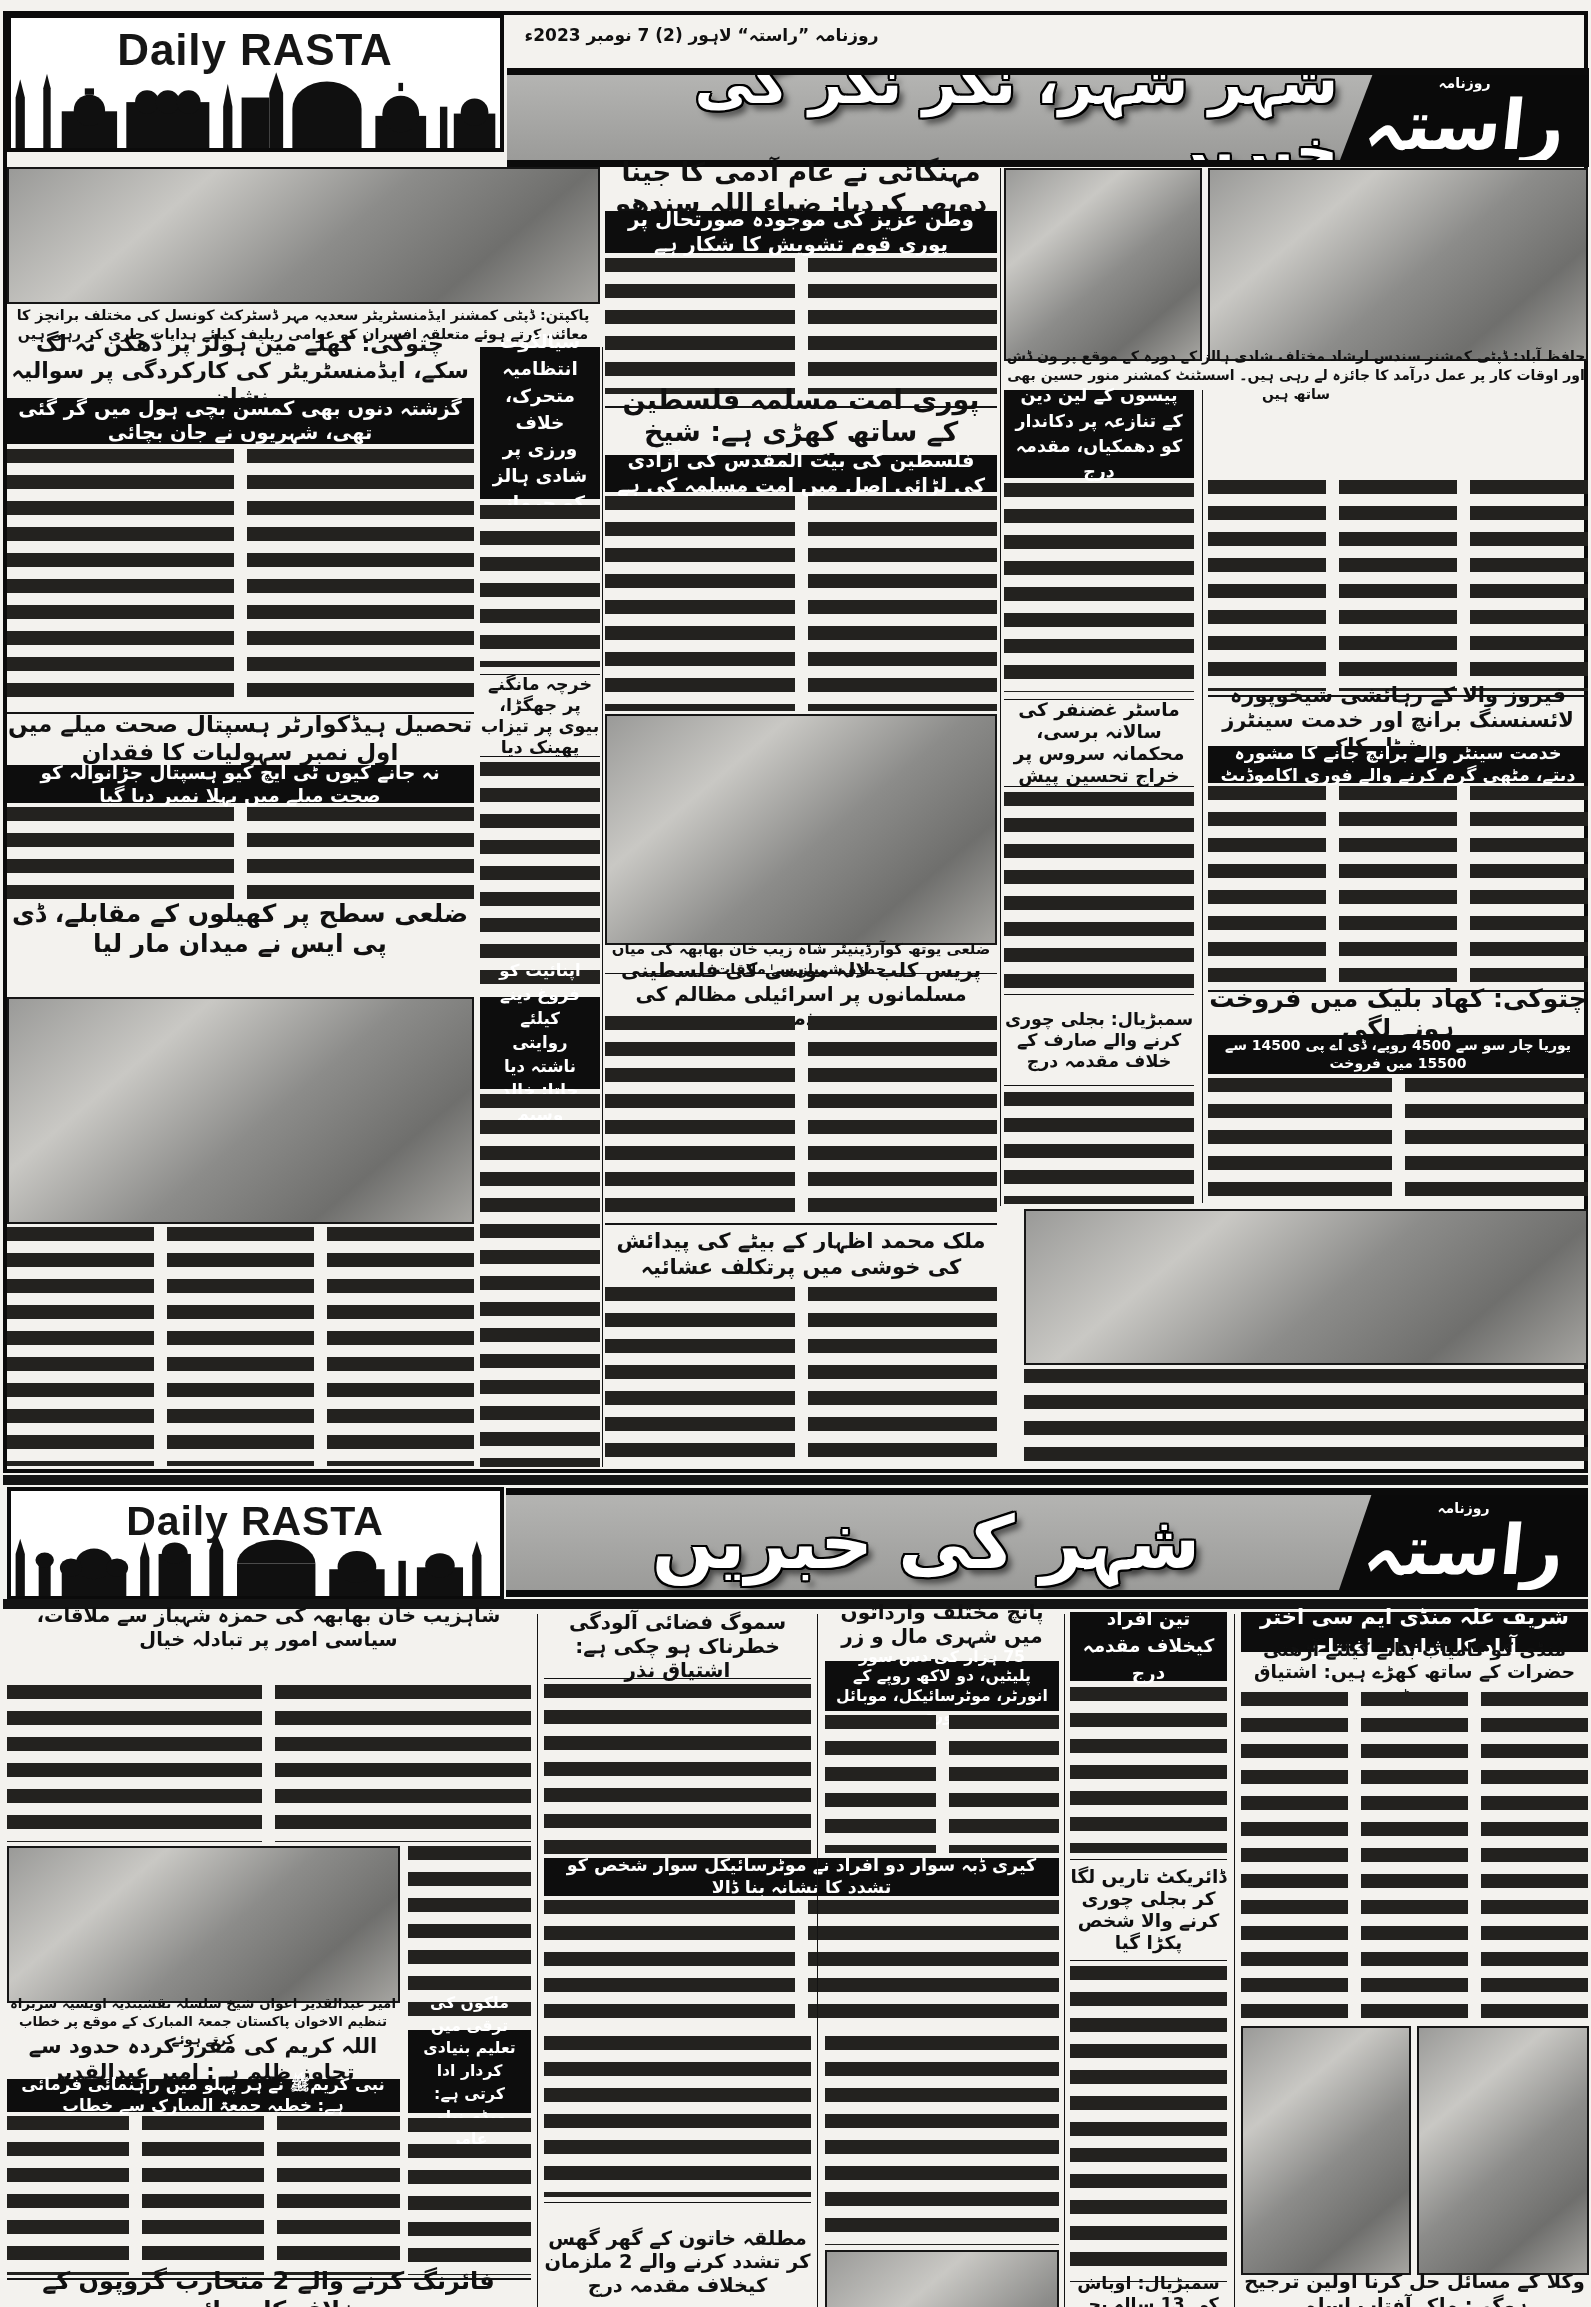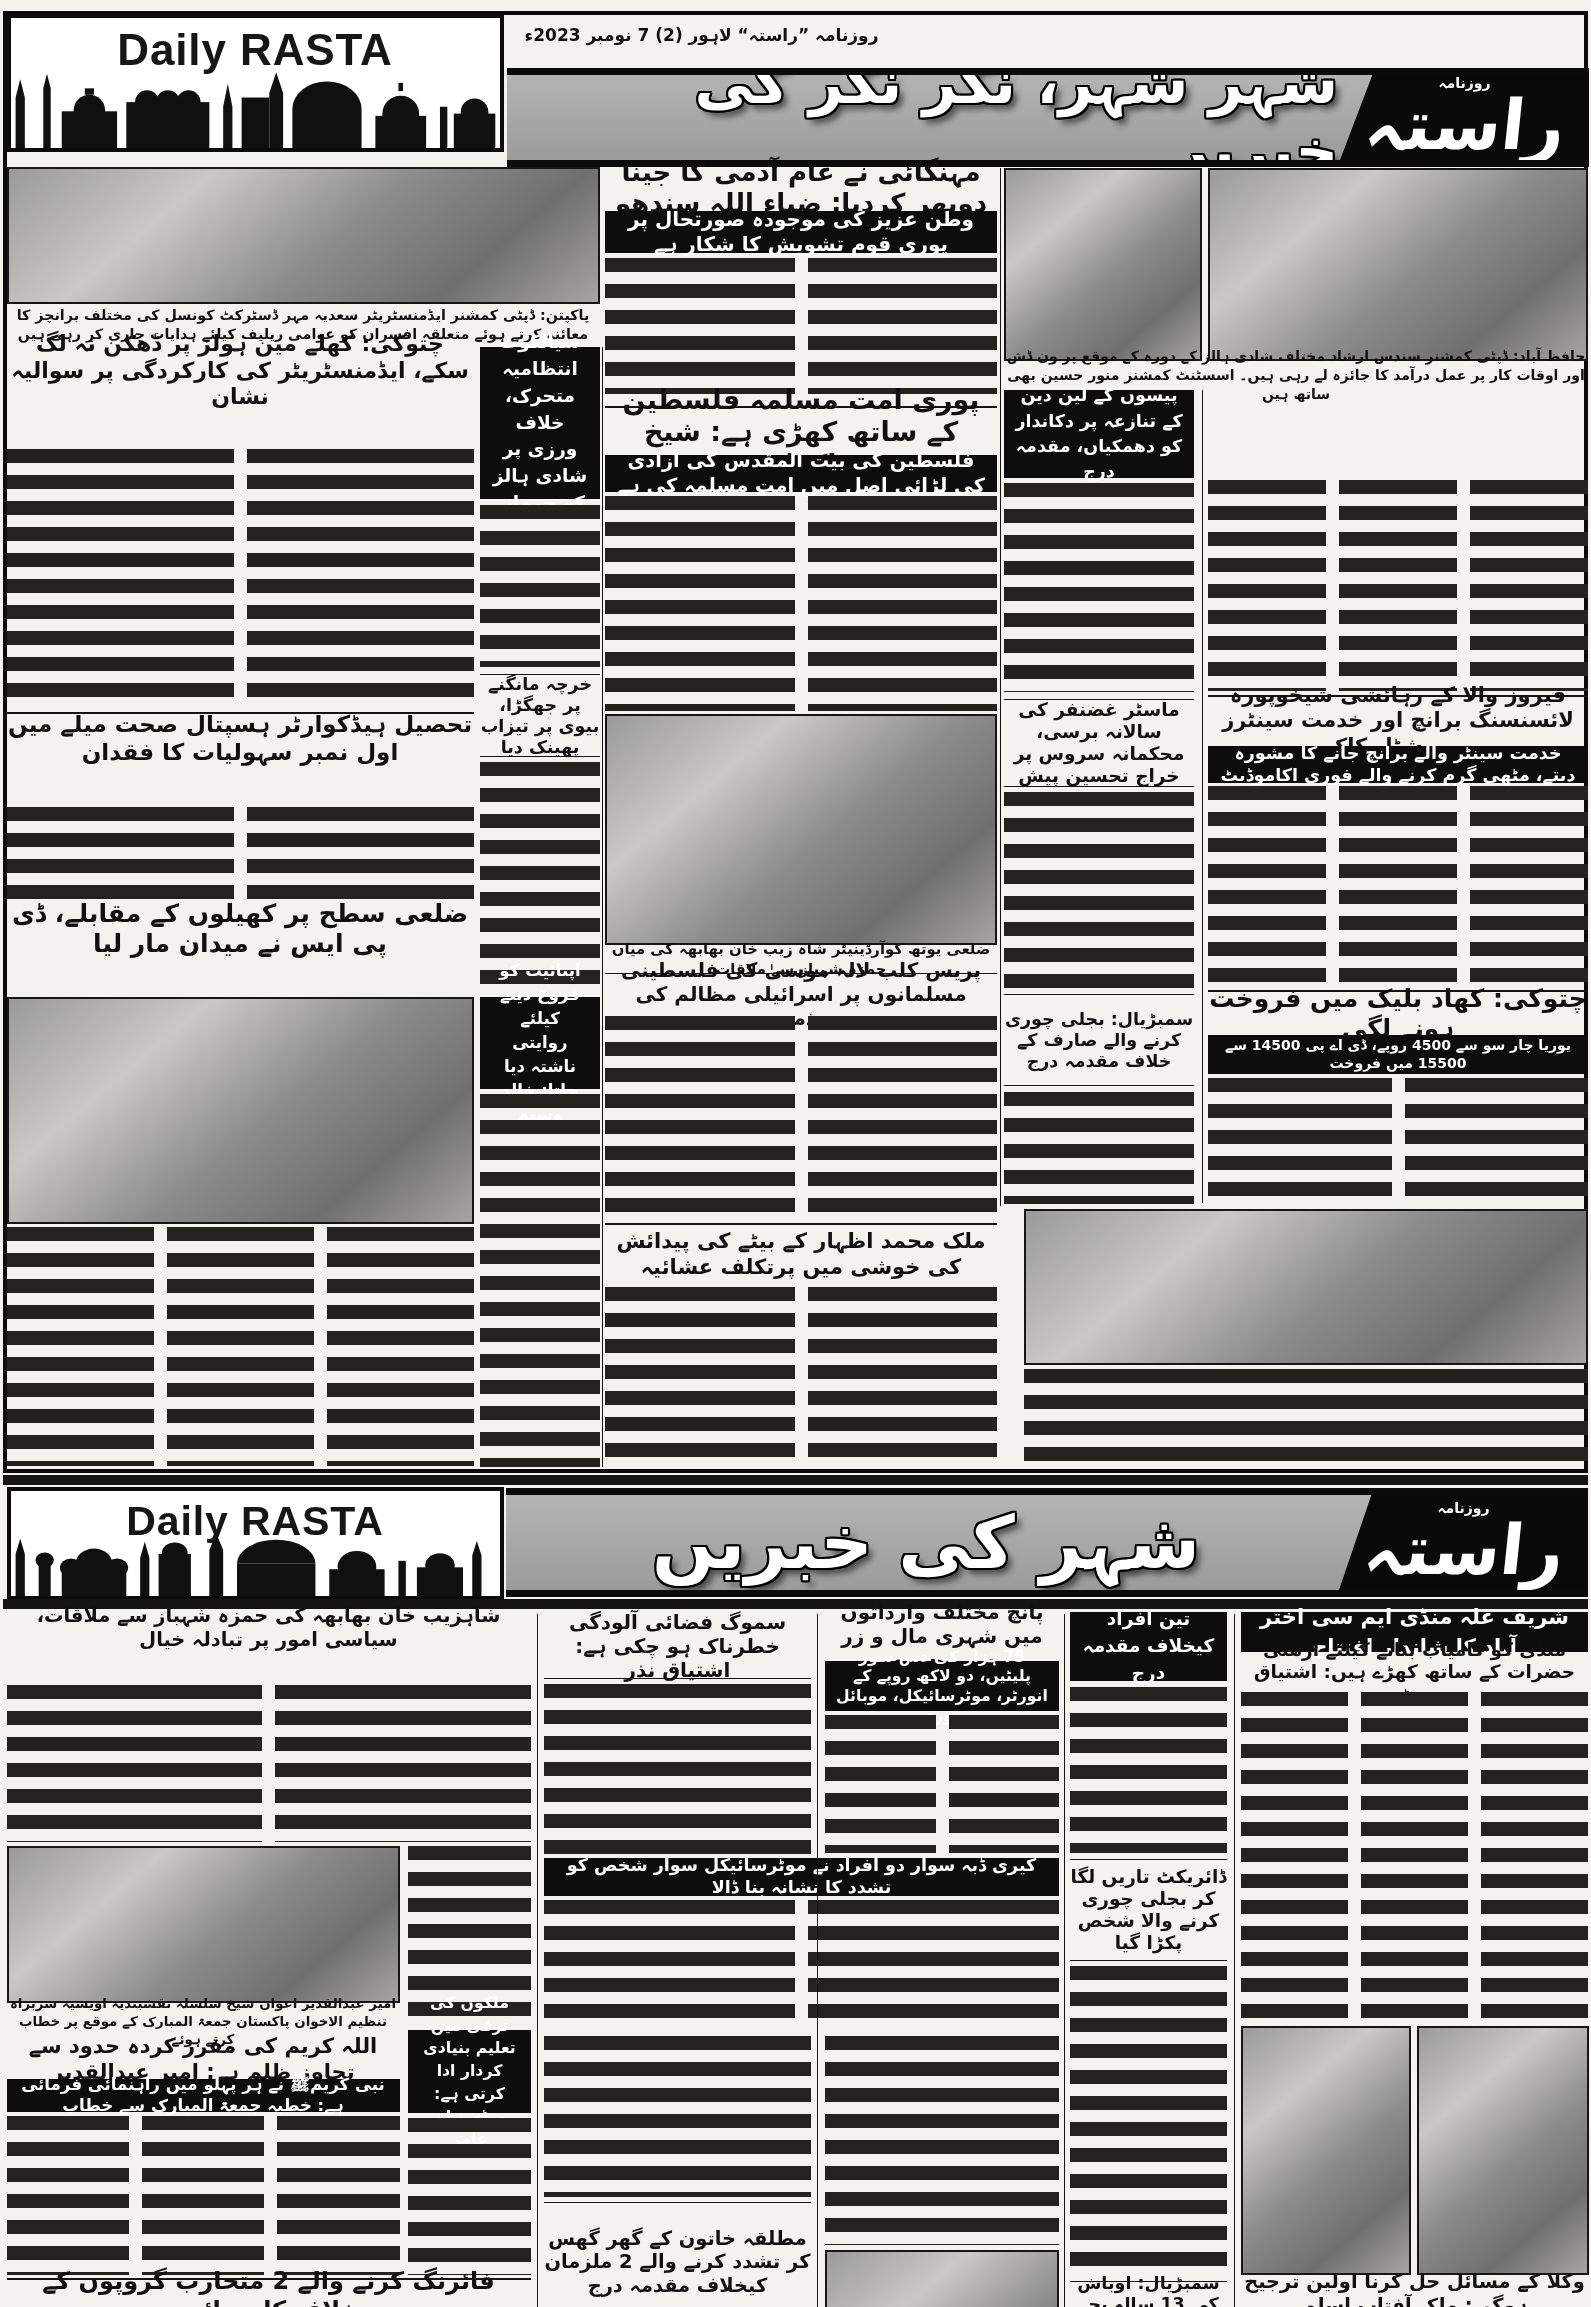--- a/index.html
+++ b/index.html
@@ -79,33 +79,35 @@
         <rect x="960" y="95" width="90" height="75"></rect>
         <circle cx="1005" cy="92" r="30"></circle>
       </g>
     </svg>
   </div>
 
   <div class="abs photo" style="left:6.5px;top:167px;width:593px;height:137px;"></div>
   <div class="abs cap" style="left:6.5px;top:307px;width:593px;height:36px;font-size:14.3px;">پاکپتن: ڈپٹی کمشنر ایڈمنسٹریٹر سعدیہ مہر ڈسٹرکٹ کونسل کی مختلف برانچز کا معائنہ کرتے ہوئے متعلقہ افسران کو عوامی ریلیف کیلئے ہدایات جاری کر رہی ہیں</div>
 
   <div class="abs h" style="left:6.5px;top:347px;width:467px;height:48px;font-size:22px;">چتوکی: کھلے مین ہولز پر ڈھکن نہ لگ سکے، ایڈمنسٹریٹر کی کارکردگی پر سوالیہ نشان</div>
+  <div class="abs bar" style="left:6.5px;top:398px;width:467px;height:46px;font-size:19.4px;">گزشتہ دنوں بھی کمسن بچی ہول میں گر گئی تھی، شہریوں نے جان بچائی</div>
   <div class="abs cols" style="left:6.5px;top:449px;width:467px;height:258px;">
       <div></div>
       <div></div>
     </div>
 
   <div class="abs box" style="left:480px;top:347px;width:120px;height:152px;font-size:18.5px;">سیالکوٹ انتظامیہ متحرک، خلاف ورزی پر شادی ہالز کو جرمانے</div>
   <div class="abs sim" style="left:480px;top:505px;width:120px;height:162px;"></div>
 
   <div class="abs h" style="left:480px;top:674px;width:120px;height:83px;font-size:17.5px;border-top:1.8px solid #111;border-bottom:1.8px solid #111;">خرچہ مانگنے پر جھگڑا، بیوی پر تیزاب پھینک دیا</div>
   <div class="abs sim" style="left:480px;top:762px;width:120px;height:230px;"></div>
 
   <div class="abs rule" style="left:6.5px;top:712px;width:467px;height:1.8px;"></div>
   <div class="abs h" style="left:6.5px;top:716px;width:467px;height:46px;font-size:23px;">تحصیل ہیڈکوارٹر ہسپتال صحت میلے میں اول نمبر سہولیات کا فقدان</div>
+  <div class="abs bar" style="left:6.5px;top:765px;width:467px;height:38px;font-size:18.5px;">نہ جانے کیوں ٹی ایچ کیو ہسپتال جڑانوالہ کو صحت میلے میں پہلا نمبر دیا گیا</div>
   <div class="abs cols" style="left:6.5px;top:807px;width:467px;height:98px;">
       <div></div>
       <div></div>
     </div>
 
   <div class="abs h" style="left:6.5px;top:908px;width:467px;height:42px;font-size:25px;">ضلعی سطح پر کھیلوں کے مقابلے، ڈی پی ایس نے میدان مار لیا</div>
   <div class="abs bar" style="left:6.5px;top:953px;width:467px;height:40px;font-size:19.4px;margin-top:48px;">اللہ تعالیٰ کے فضل و کرم سے ڈی پی ایس کالج کی کامیابیوں کا تسلسل جاری</div>
   <div class="abs photo" style="left:6.5px;top:997px;width:467px;height:227px;"></div>
   <div class="abs cols" style="left:6.5px;top:1227px;width:467px;height:239px;">
       <div></div>

